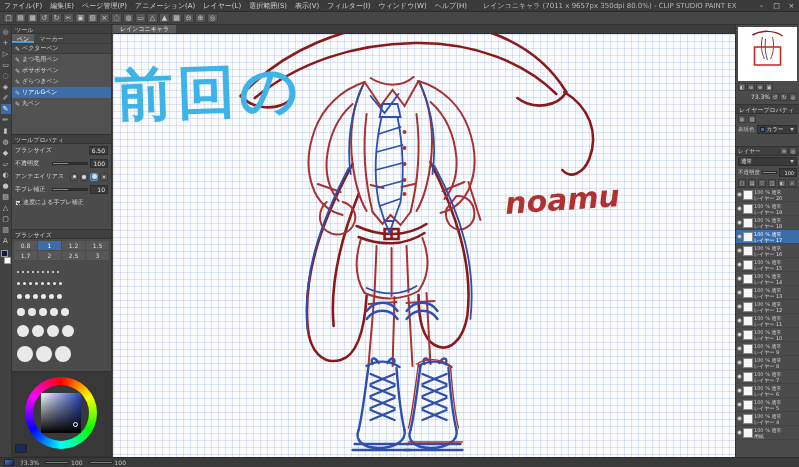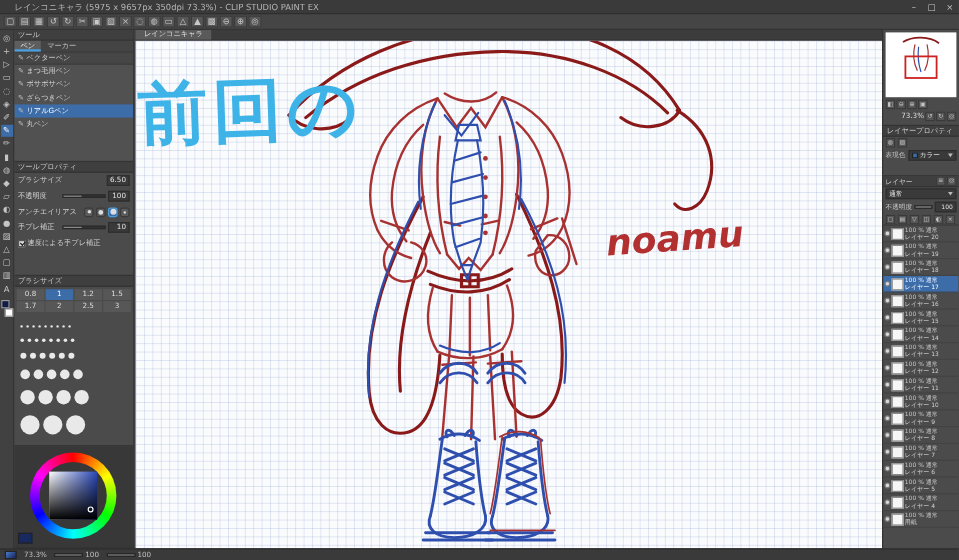--- a/index.html
+++ b/index.html
@@ -136,21 +136,43 @@
   .status-group{display:flex;align-items:center;gap:2px}
   .mini-slider{width:24px;height:3px;background:#2d2d2d;border:1px solid #262626;position:relative}
   .mini-slider i{position:absolute;left:0;top:0;bottom:0;width:100%;background:#7d7d7d}
 </style>
 </head>
 <body>
 
 <div id="app">
 
   <div class="titlebar">
-    <div class="title-text">レインコニキャラ (5975 x 9657px 350dpi 73.3%) - CLIP STUDIO PAINT EX</div>
+    <div class="menus">
+
+        <span class="menu-item">ファイル(F)</span>
+
+        <span class="menu-item">編集(E)</span>
+
+        <span class="menu-item">ページ管理(P)</span>
+
+        <span class="menu-item">アニメーション(A)</span>
+
+        <span class="menu-item">レイヤー(L)</span>
+
+        <span class="menu-item">選択範囲(S)</span>
+
+        <span class="menu-item">表示(V)</span>
+
+        <span class="menu-item">フィルター(I)</span>
+
+        <span class="menu-item">ウィンドウ(W)</span>
+
+        <span class="menu-item">ヘルプ(H)</span>
+      </div>
+    <div class="title-text">レインコニキャラ (7011 x 9657px 350dpi 80.0%) - CLIP STUDIO PAINT EX</div>
     <div class="win-buttons">
 
         <span class="win-btn">–</span>
 
         <span class="win-btn">□</span>
 
         <span class="win-btn">×</span>
       </div>
   </div>
 

